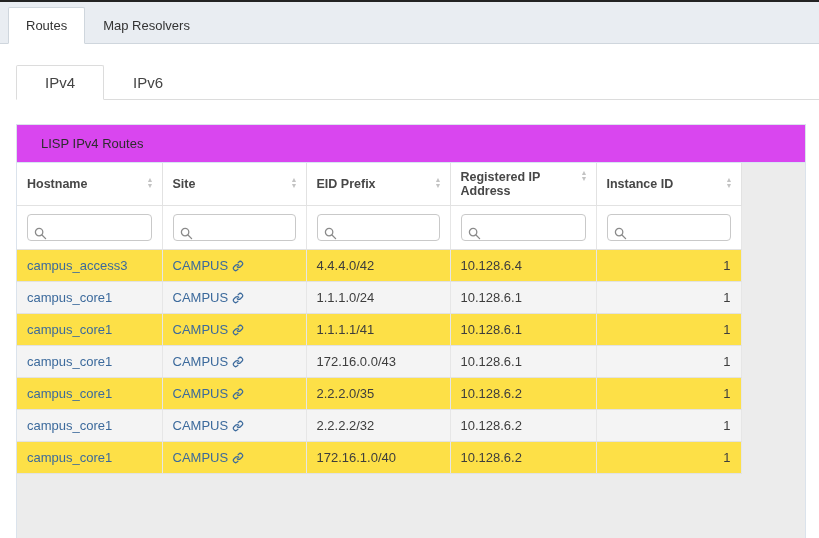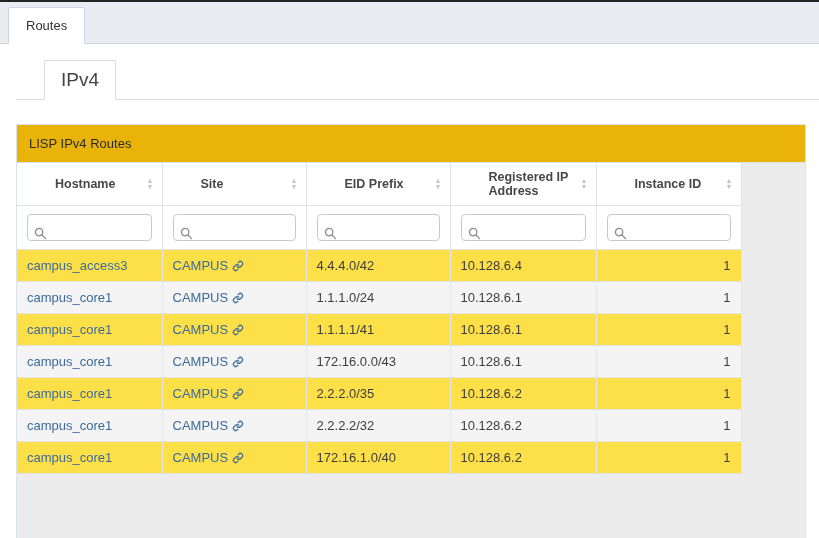--- a/index.html
+++ b/index.html
@@ -23,46 +23,46 @@
     background:#fff;border-color:#cfd6dd;border-bottom-color:#fff;
     border-radius:2px 2px 0 0;
   }
 
   
   .subtab-row{
     display:flex;align-items:flex-end;margin:22px 0 0 16px;
     border-bottom:1px solid #dcdcdc;height:34px;box-sizing:border-box;
   }
   .subtab{
-    padding:8px 16px;color:#444;cursor:pointer;position:relative;bottom:-1px;
-    border:1px solid transparent;font-size:19px;margin-left:28px;
+    padding:8px 28px;color:#444;cursor:pointer;position:relative;bottom:-1px;
+    border:1px solid transparent;font-size:15px;
   }
   .subtab.active{
     background:#fff;border-color:#dcdcdc;border-bottom-color:#fff;
     border-radius:2px 2px 0 0;
   }
 
   
   .panel{
     margin:24px 13px 0 16px;border:1px solid #dbe3ec;background:#ececec;
     min-height:414px;box-sizing:border-box;
   }
   .panel-header{
-    background:#eab308;border-bottom:1px solid #d6e5f3;
-    padding:11px 12px;color:#2d2d2d;font-size:13px;
+    background:#d946ef;border-bottom:1px solid #d6e5f3;
+    padding:11px 24px;color:#2d2d2d;font-size:13px;
   }
   .panel-body{min-height:375px;}
 
   
   table.routes{border-collapse:collapse;table-layout:fixed;width:724px;background:#fff;}
   table.routes th{
     background:#fff;border-right:1px solid #e2e2e2;border-bottom:1px solid #e2e2e2;
     padding:7px 8px 7px 10px;text-align:left;font-weight:bold;color:#474747;font-size:12.5px;
   }
-  .th-inner{display:flex;align-items:center;justify-content:space-between;margin-left:28px;}
+  .th-inner{display:flex;justify-content:space-between;}
   .sort{
     display:inline-flex;flex-direction:column;color:#c3c3c3;
     font-size:7px;line-height:6px;font-style:normal;margin-left:6px;user-select:none;
   }
   .filter-cell{
     background:#fff;border-right:1px solid #e2e2e2;border-bottom:1px solid #e2e2e2;
     padding:5px 7px;
   }
   .search-box{position:relative;}
   .search-box svg{position:absolute;left:7px;top:7px;pointer-events:none;}
@@ -82,24 +82,26 @@
   td.num{text-align:right;color:#333;}
 </style>
 </head>
 <body>
 
 <div class="page">
   <div class="top-edge"></div>
 
   <div class="tabbar">
     <div class="tab active">Routes</div>
+    <div class="tab">Map Resolvers</div>
   </div>
 
   <div class="subtab-row">
     <div class="subtab active">IPv4</div>
+    <div class="subtab">IPv6</div>
   </div>
 
   <div class="panel">
     <div class="panel-header">LISP IPv4 Routes</div>
     <div class="panel-body">
       <table class="routes">
         <colgroup>
           <col style="width:145px">
             <col style="width:144px">
             <col style="width:144px">

